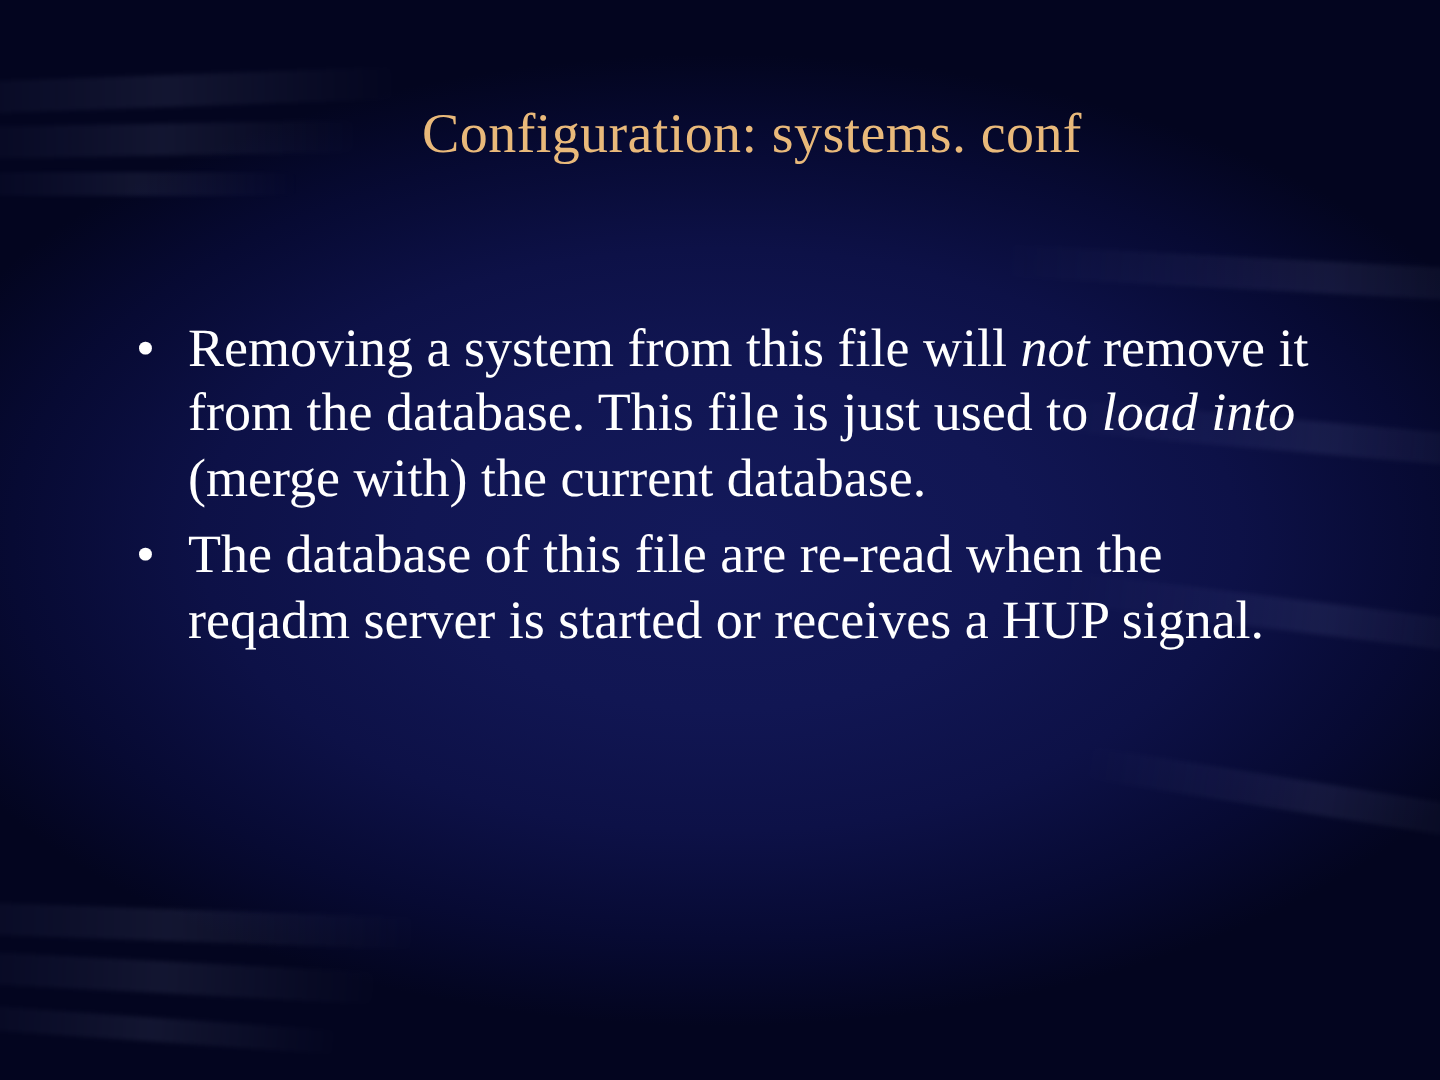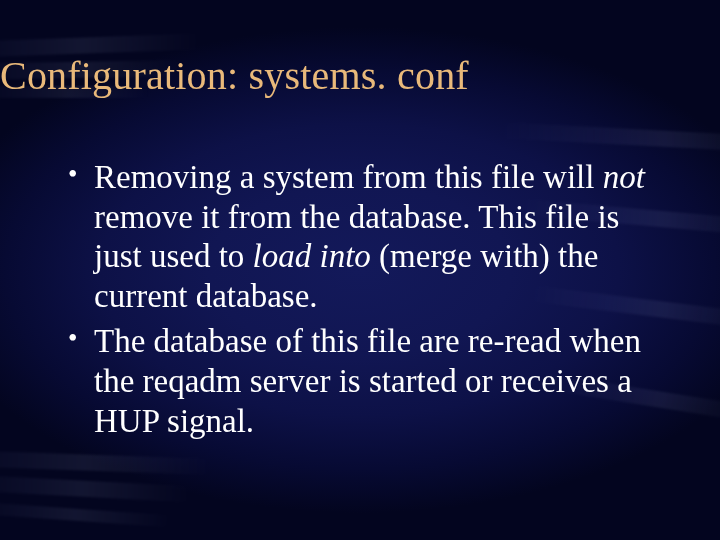--- a/index.html
+++ b/index.html
@@ -38,31 +38,33 @@
       rgba(255,255,255,0) 100%);
     height: 16px;
     border-radius: 8px;
     filter: blur(1px);
   }
   .title {
     position: absolute;
     top: 52px;
     left: 0;
     right: 0;
-    font-size: 40px;
+    text-align: center;
+    font-size: 28px;
     color: #e9b97a;
     font-weight: 400;
     letter-spacing: 0.2px;
+    padding-left: 32px;
   }
   .body {
     position: absolute;
     top: 158px;
     left: 66px;
     right: 60px;
-    font-size: 33px;
+    font-size: 27px;
     line-height: 1.20;
     color: #ffffff;
   }
   ul.bullets {
     list-style: none;
     margin: 0;
     padding: 0;
   }
   ul.bullets > li {
     position: relative;

